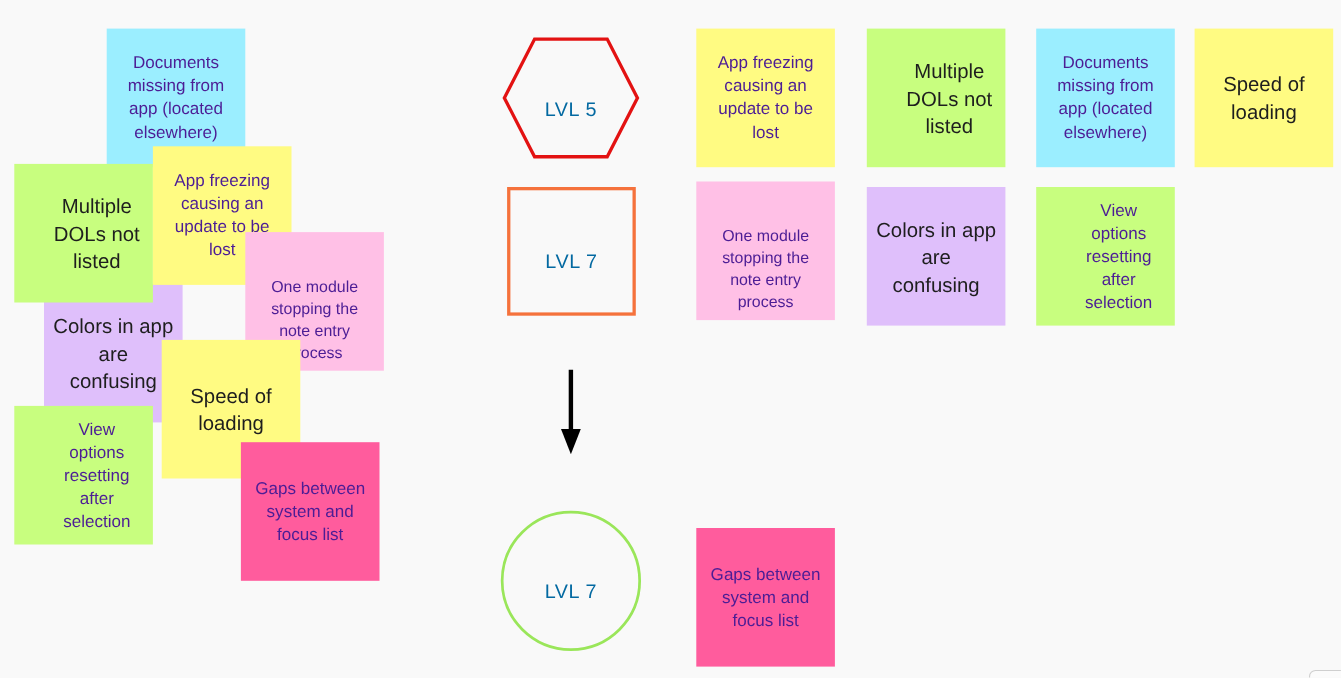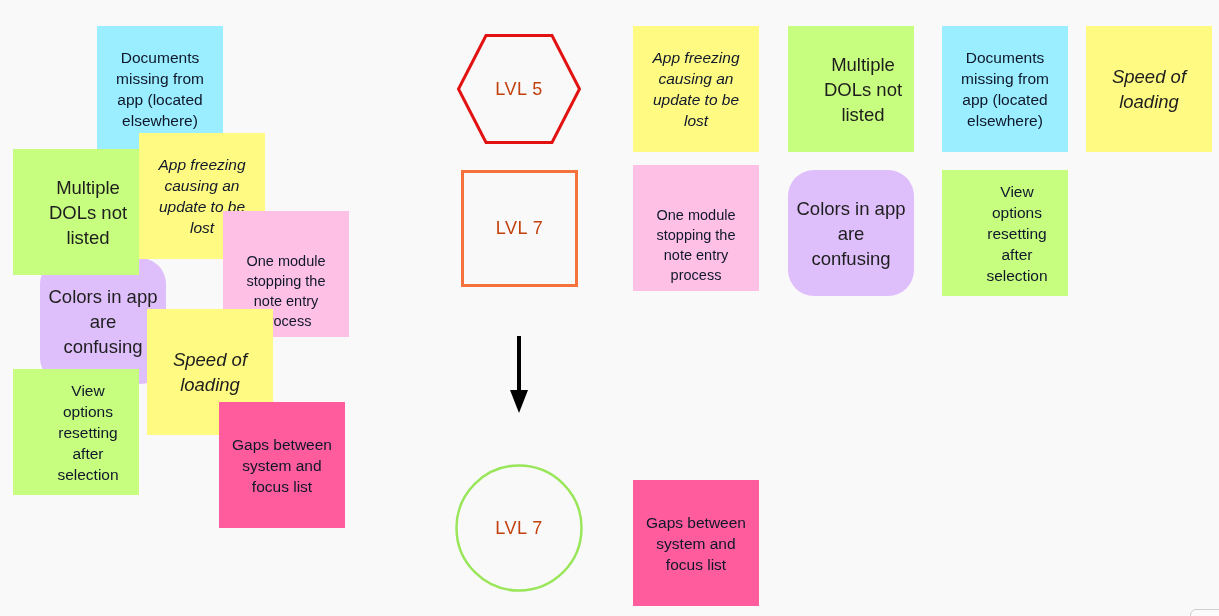--- a/index.html
+++ b/index.html
@@ -7,38 +7,38 @@
       width: 1219px; height: 616px; overflow: hidden;
       background: #f9f9f9;
       font-family: "Liberation Sans", "DejaVu Sans", sans-serif;
       position: relative;
     }
     .canvas { position: absolute; left: 0; top: 0; width: 1219px; height: 616px; }
     .note {
       position: absolute; width: 126px; height: 126px;
       display: flex; align-items: center; justify-content: center;
       text-align: center; box-sizing: border-box; padding: 6px 8px;
-      color: #0f172a; font-size: 15.5px; line-height: 21px;
+      color: #4c1d95; font-size: 15.5px; line-height: 21px;
       cursor: move;
     }
     .note.big { font-size: 18.5px; line-height: 25px; color: #1e1e1e; }
     .note span { display: block; }
     .c-blue   { background: #9beeff; }
-    .c-yellow { background: #fffb82; font-style: italic; }
+    .c-yellow { background: #fffb82; }
     .c-green  { background: #c8fe7f; padding-left: 32px; }
     .c-pink   { background: #ffc0e6; align-items: flex-end; }
-    .c-purple { background: #dfbffb; border-radius: 26px; }
+    .c-purple { background: #dfbffb; }
     .c-magenta{ background: #ff5c9d; }
 
     .shape { position: absolute; cursor: move; }
     .shape svg { position: absolute; left: 0; top: 0; overflow: visible; }
     .shape .lbl {
-      position: absolute; left: 0; top: 0; width: 100%; height: 100%;
+      position: absolute; left: 0; top: 10px; width: 100%; height: 100%;
       display: flex; align-items: center; justify-content: center;
-      font-size: 18px; color: #c2410c; letter-spacing: 0.5px;
+      font-size: 18px; color: #0369a1; letter-spacing: 0.5px;
     }
     .arrow { position: absolute; left: 508px; top: 336px; width: 22px; height: 80px; }
     .corner-box {
       position: absolute; left: 1190px; top: 609px; width: 40px; height: 20px;
       border: 1px solid #cfcfcf; border-radius: 6px; background: #fbfbfb;
     }
   </style>
 </head>
 <body>
 

